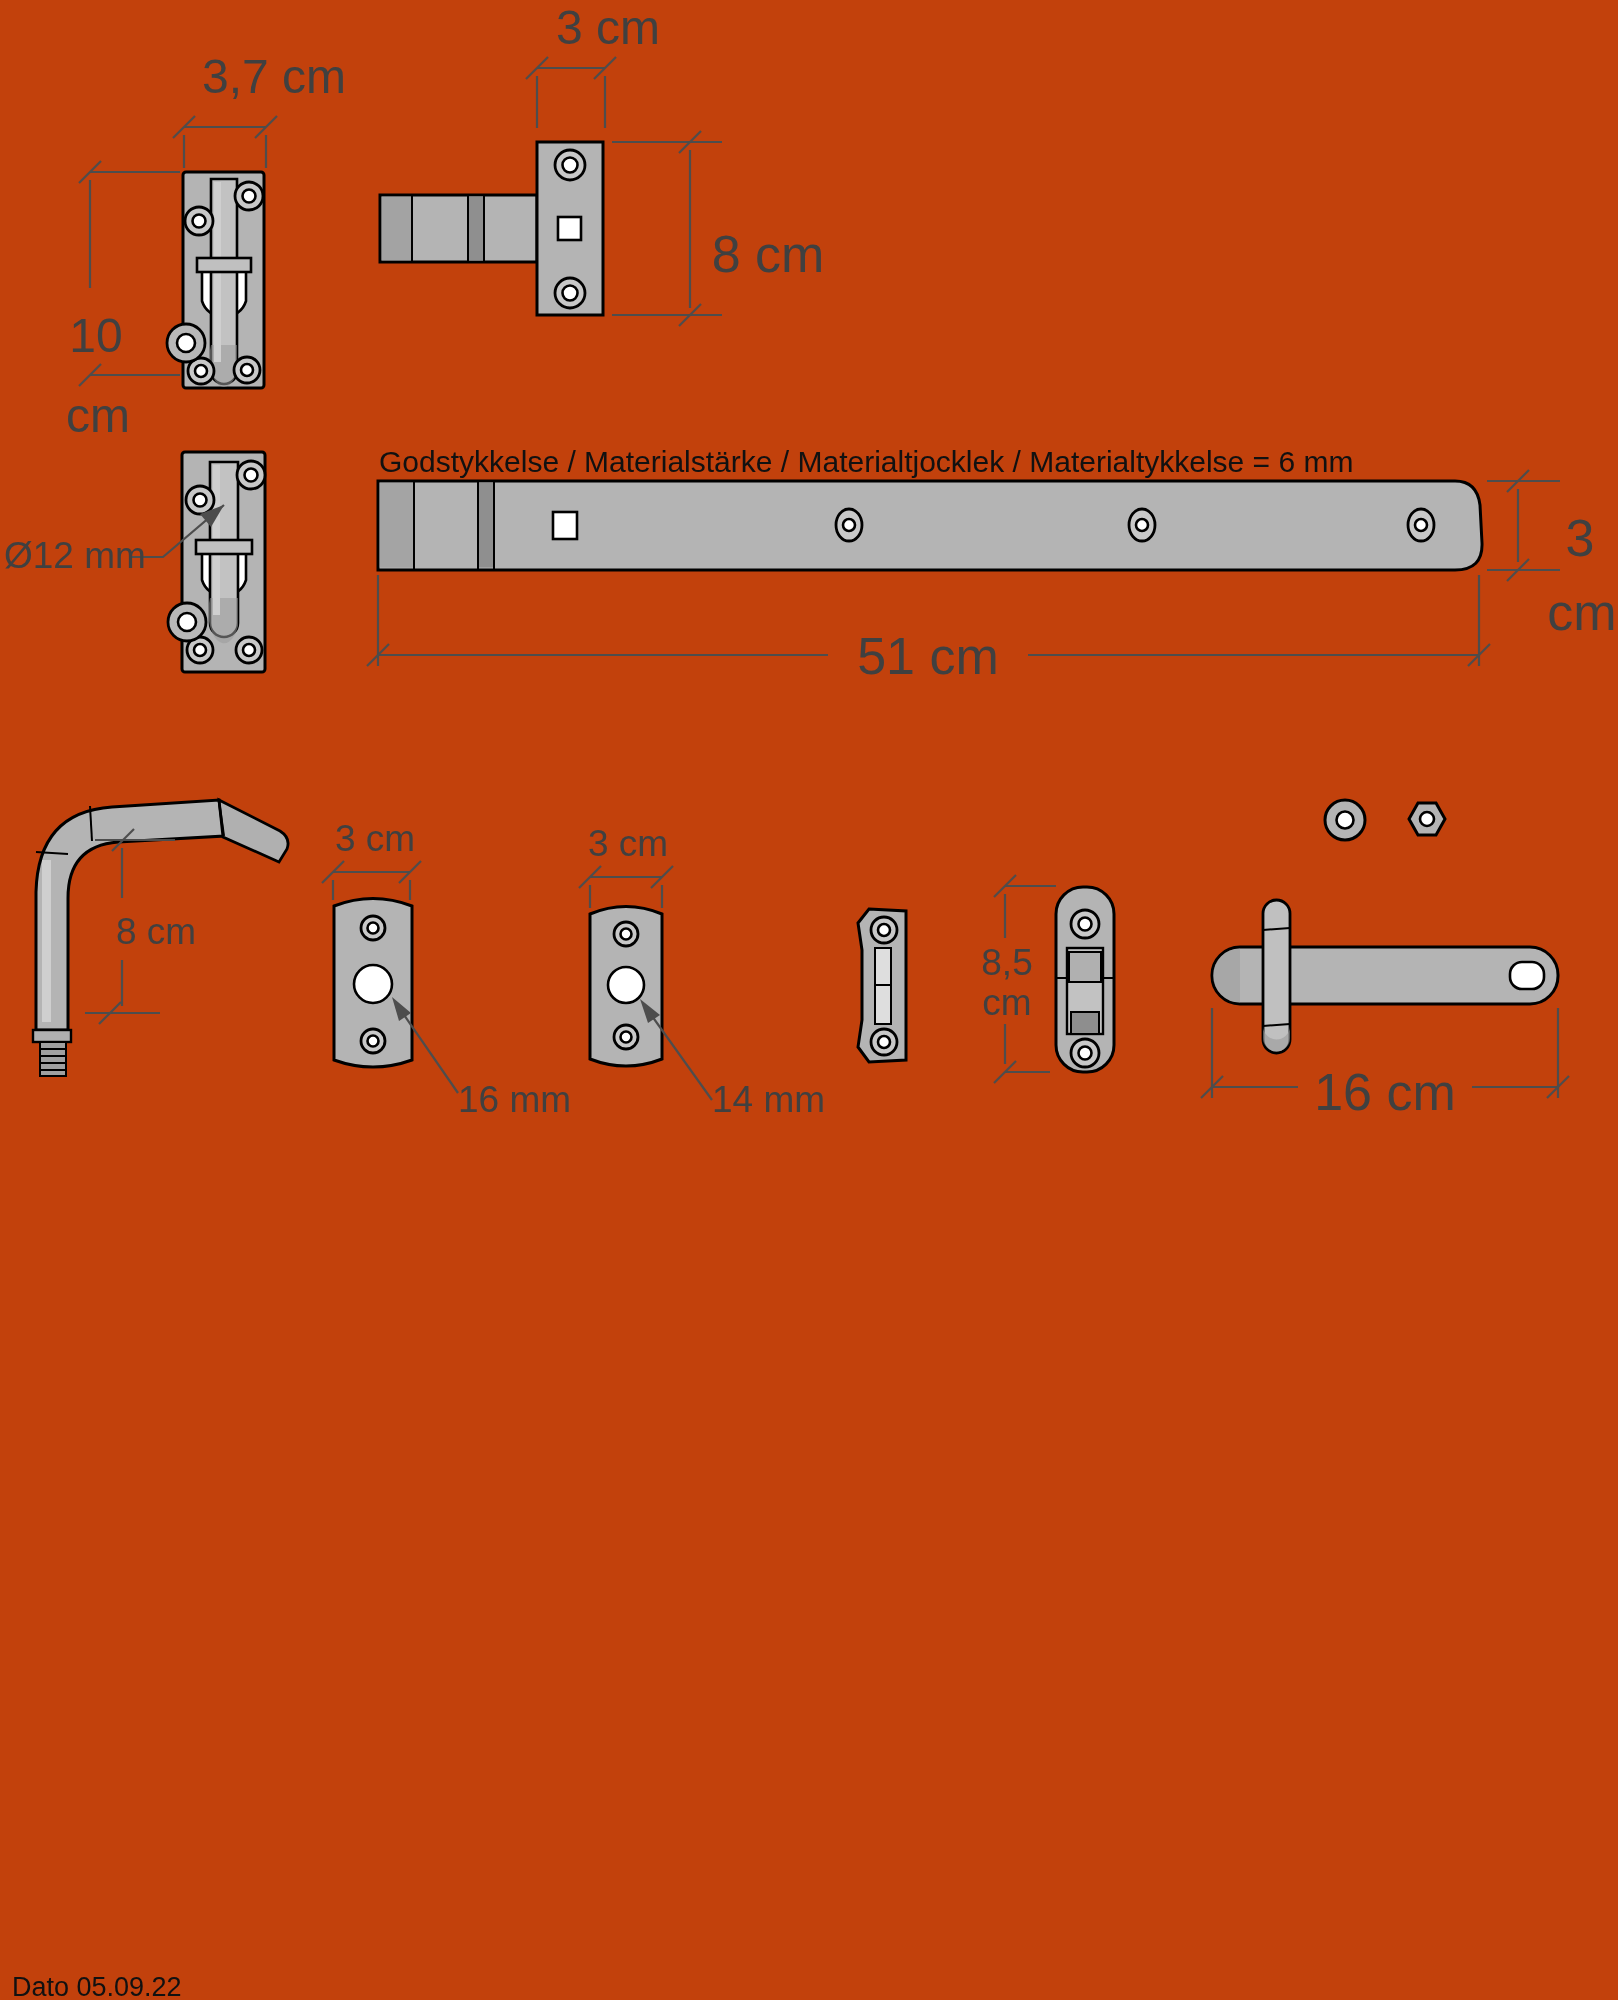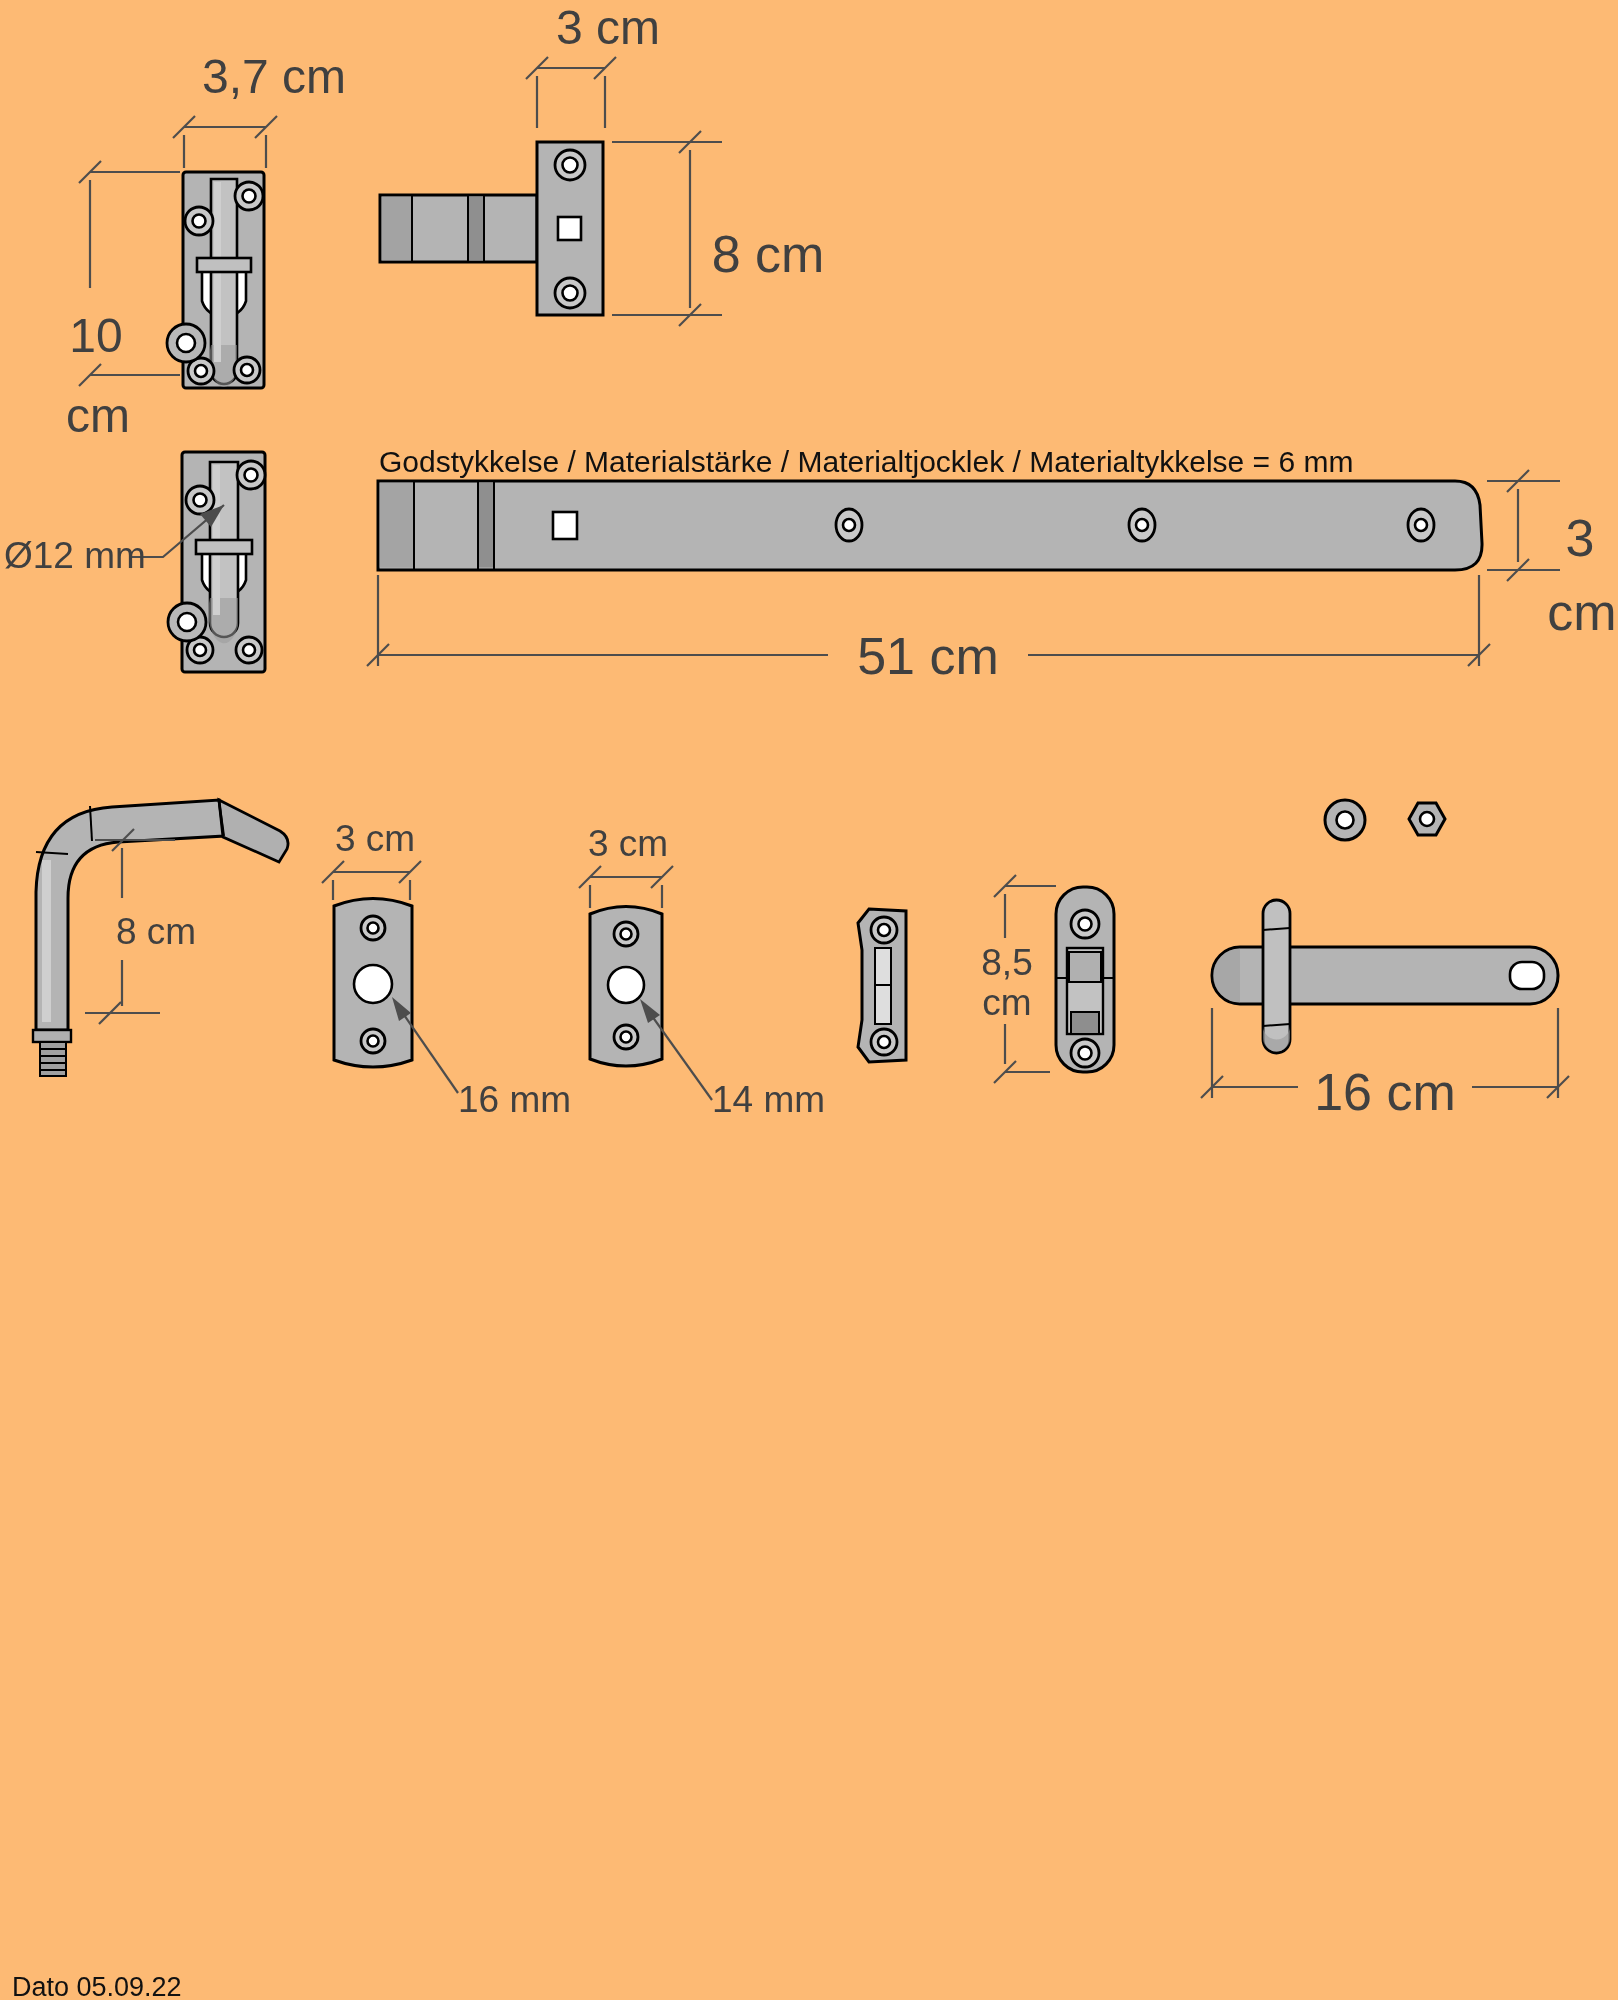--- a/index.html
+++ b/index.html
@@ -1,16 +1,16 @@
 <!DOCTYPE html>
 <html><head>
 <meta charset="utf-8">
 <style>
   html,body{margin:0;padding:0;background:#ffffff;}
-  #stage{position:relative;width:1618px;height:2000px;background:#fdba74;overflow:hidden;
+  #stage{position:relative;width:1618px;height:2000px;background:#c2410c;overflow:hidden;
          font-family:"Liberation Sans",sans-serif;}
   svg{display:block;}
   .metal{fill:#b4b4b4;stroke:#000;stroke-width:3;}
   .shade{fill:#9a9a9a;stroke:none;}
   .shade-d{fill:#8f8f8f;stroke:none;}
   .lite{fill:#cfcfcf;stroke:none;}
   .seam{stroke:#000;stroke-width:2;fill:none;}
   .holew{fill:#fff;stroke:#000;stroke-width:2.6;}
   .ring{fill:#c8c8c8;stroke:#000;stroke-width:2.8;}
   .dim{stroke:#4d4d4d;stroke-width:2.2;fill:none;}

